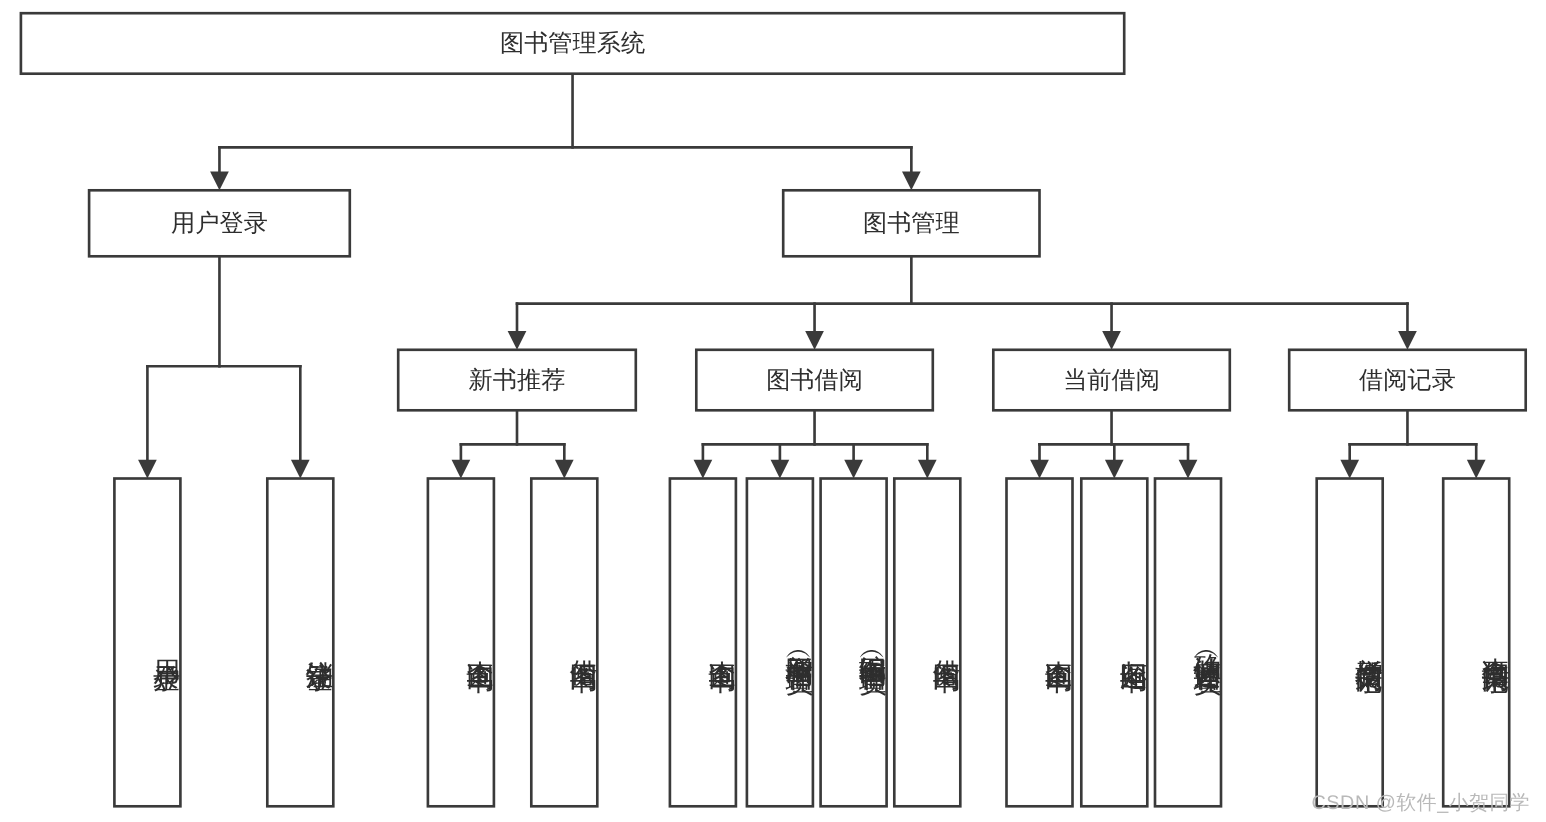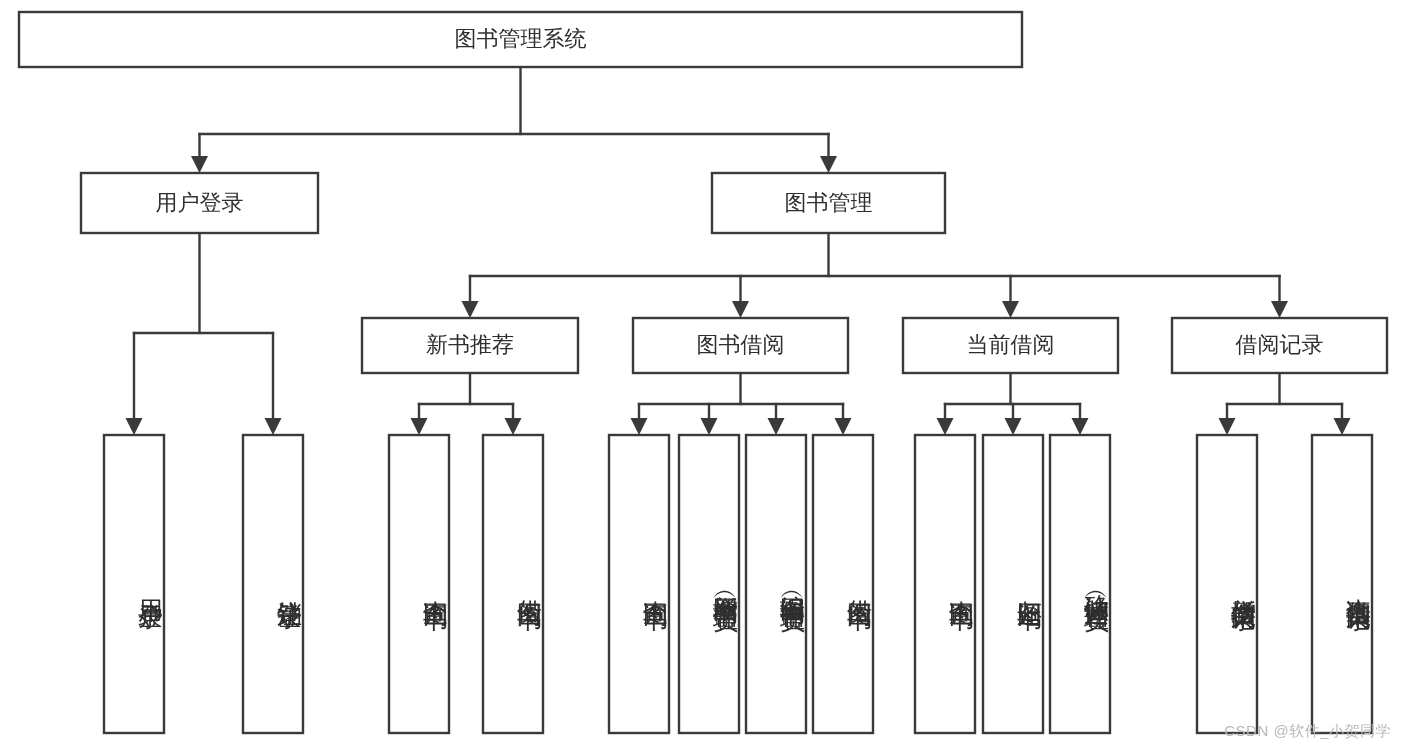--- a/index.html
+++ b/index.html
@@ -65,21 +65,21 @@
     color: #2e2e2e;
     letter-spacing: 2px;
     white-space: nowrap;
     pointer-events: none;
   }
   .watermark {
     position: absolute;
     right: 14px;
     bottom: 6px;
     font-family: "Liberation Sans", "DejaVu Sans", sans-serif;
-    font-size: 15px;
+    font-size: 18px;
     color: #b9b9b9;
     letter-spacing: 0.5px;
     white-space: nowrap;
   }
 </style>
 </head>
 <body>
 
 <div id="diagram-root">
 

